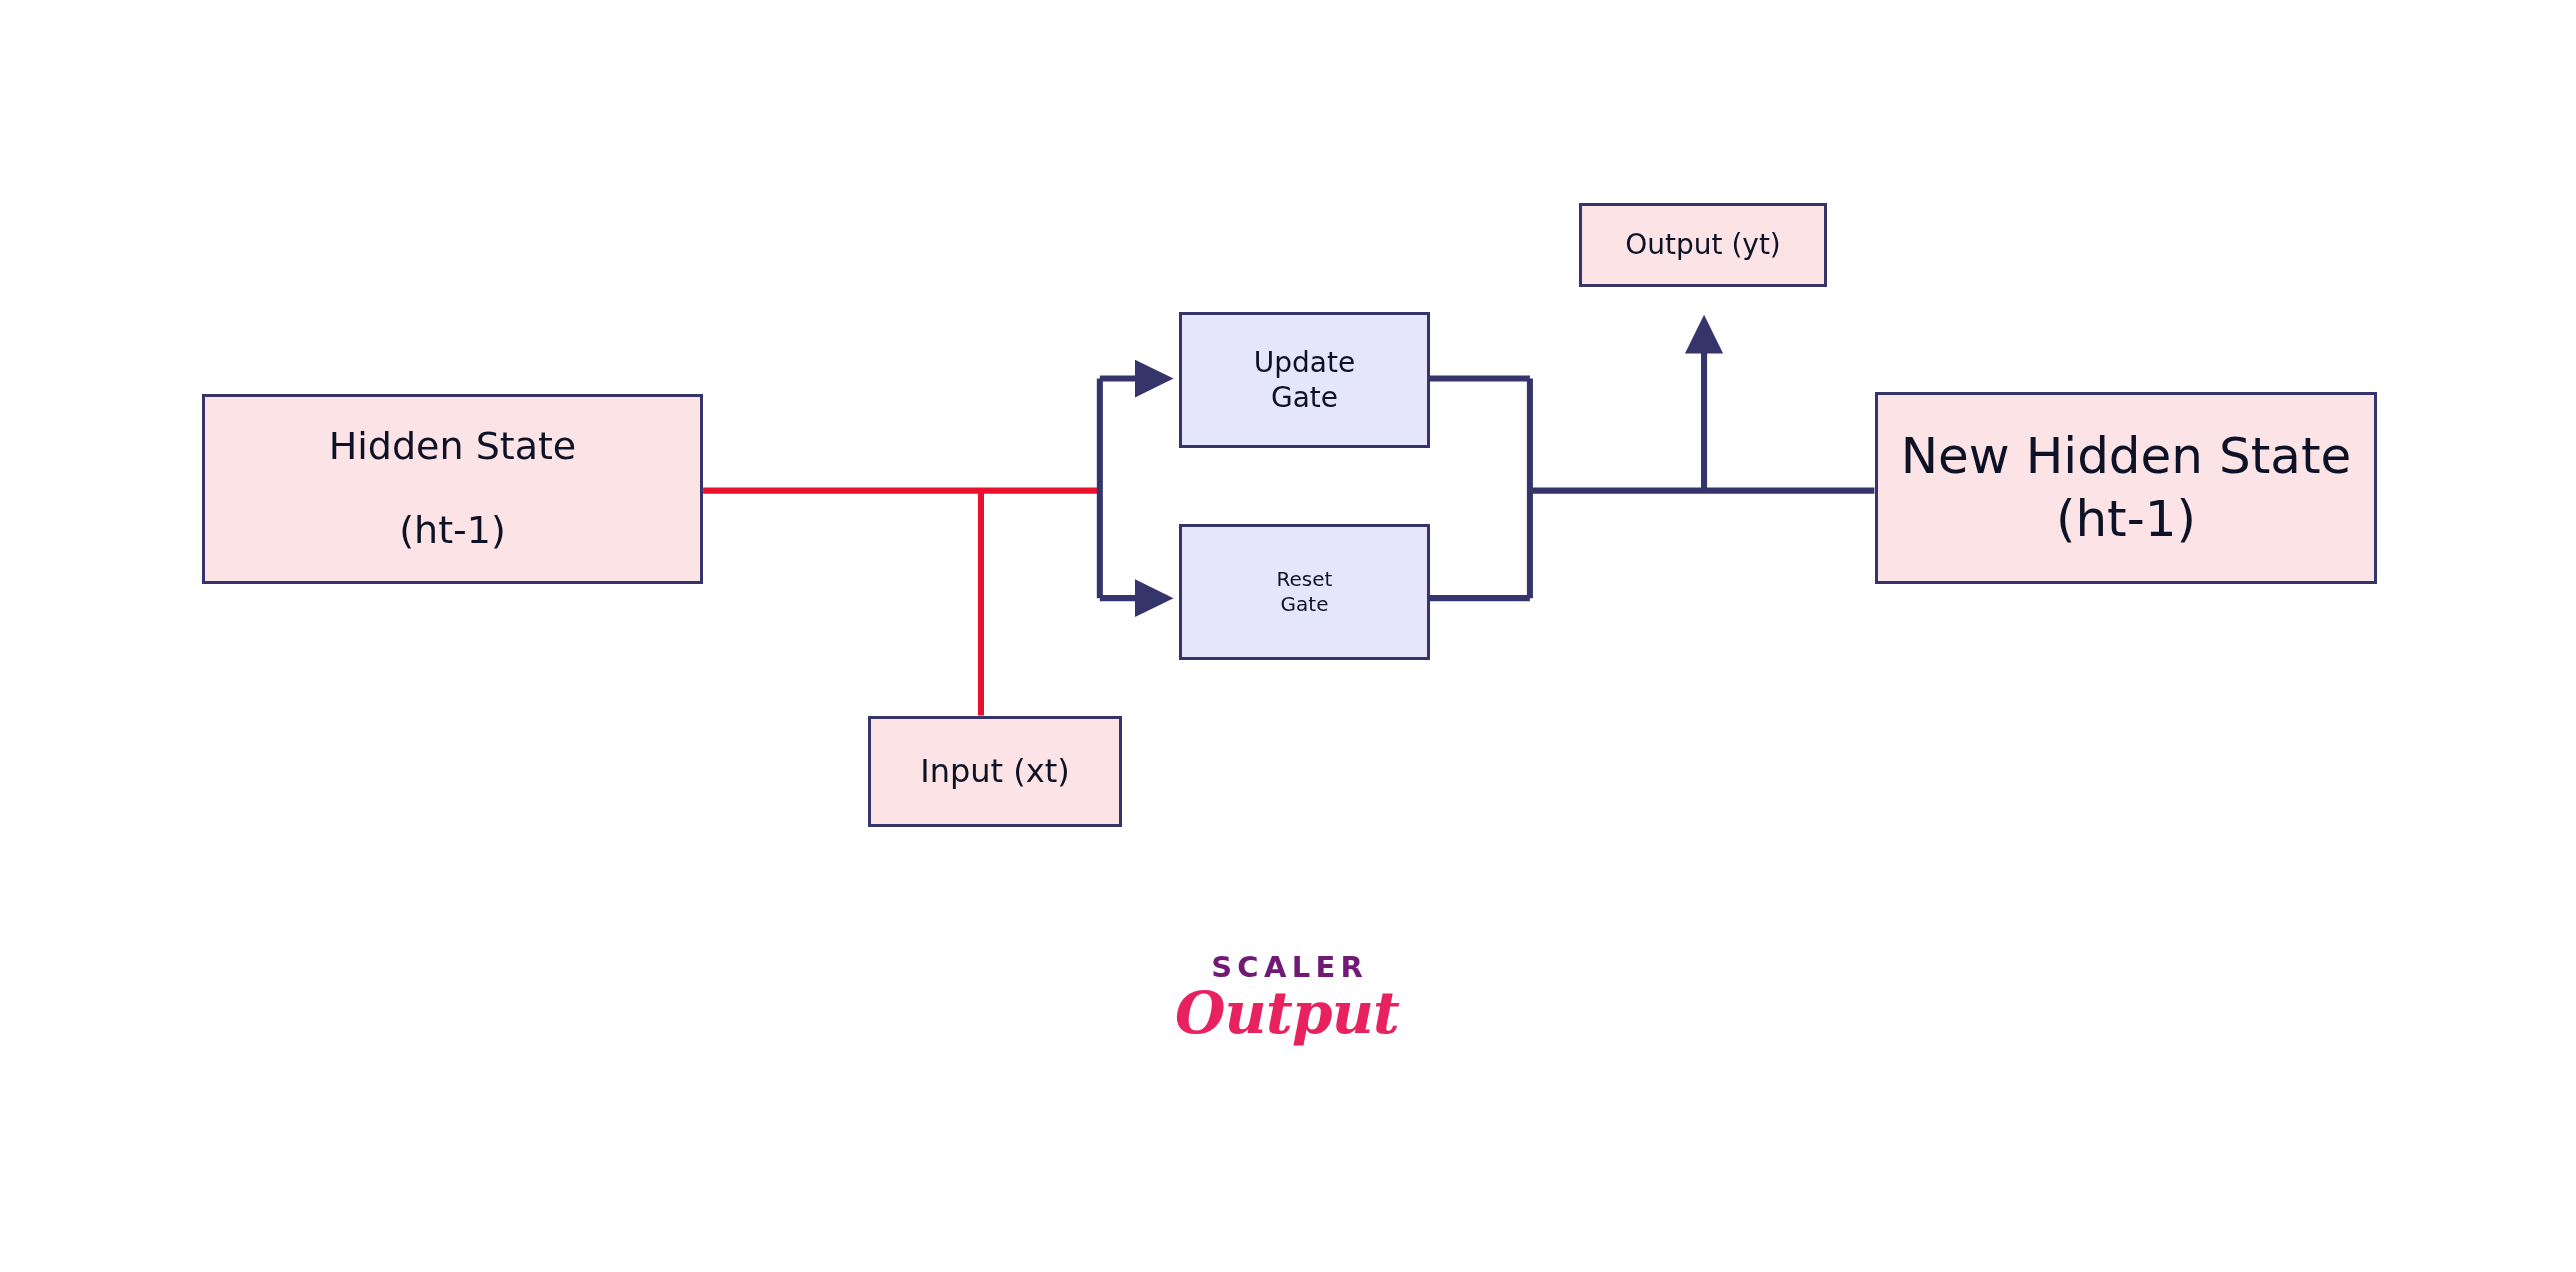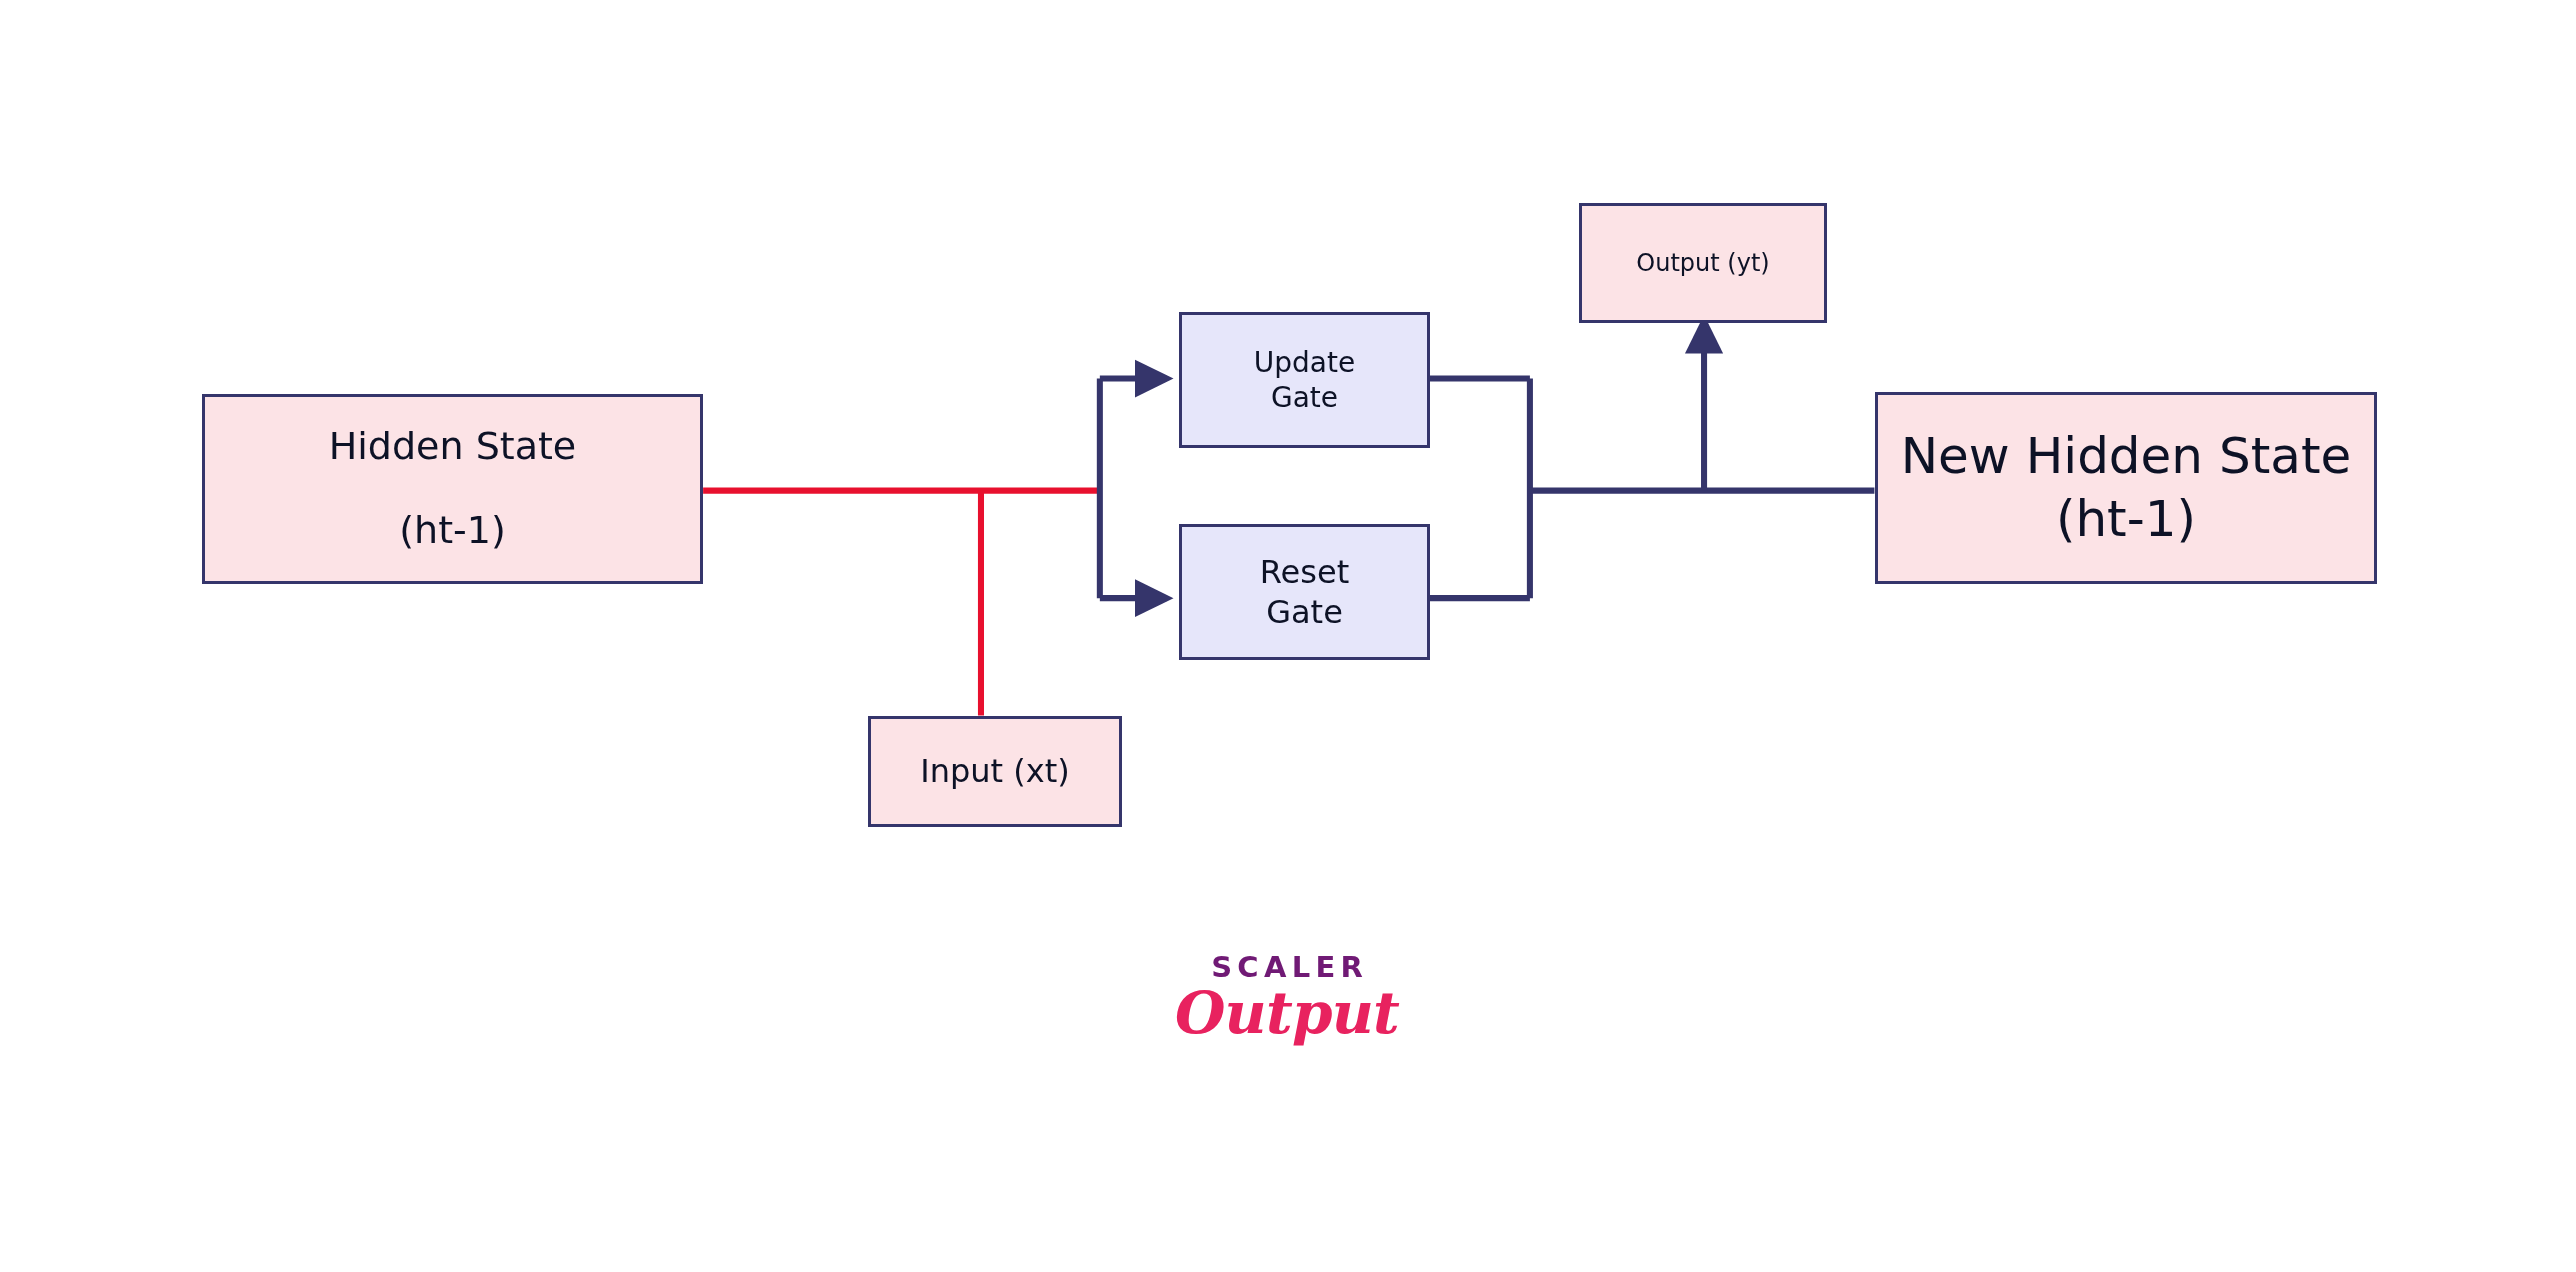--- a/index.html
+++ b/index.html
@@ -45,25 +45,25 @@
     left: 202px; top: 394px; width: 501px; height: 190px;
     font-size: 38px;
     gap: 36px;
   }
   #node-update-gate {
     left: 1179px; top: 312px; width: 251px; height: 136px;
     font-size: 28px;
   }
   #node-reset-gate {
     left: 1179px; top: 524px; width: 251px; height: 136px;
-    font-size: 32px;
+    font-size: 20px;
   }
   #node-output {
-    left: 1579px; top: 203px; width: 248px; height: 120px;
-    font-size: 24px;
+    left: 1579px; top: 203px; width: 248px; height: 84px;
+    font-size: 28px;
   }
   #node-new-hidden-state {
     left: 1875px; top: 392px; width: 502px; height: 192px;
     font-size: 50px;
   }
   #node-input {
     left: 856px; top: 716px; width: 254px; height: 111px;
     font-size: 32px;
     margin-left: 12px;
   }

